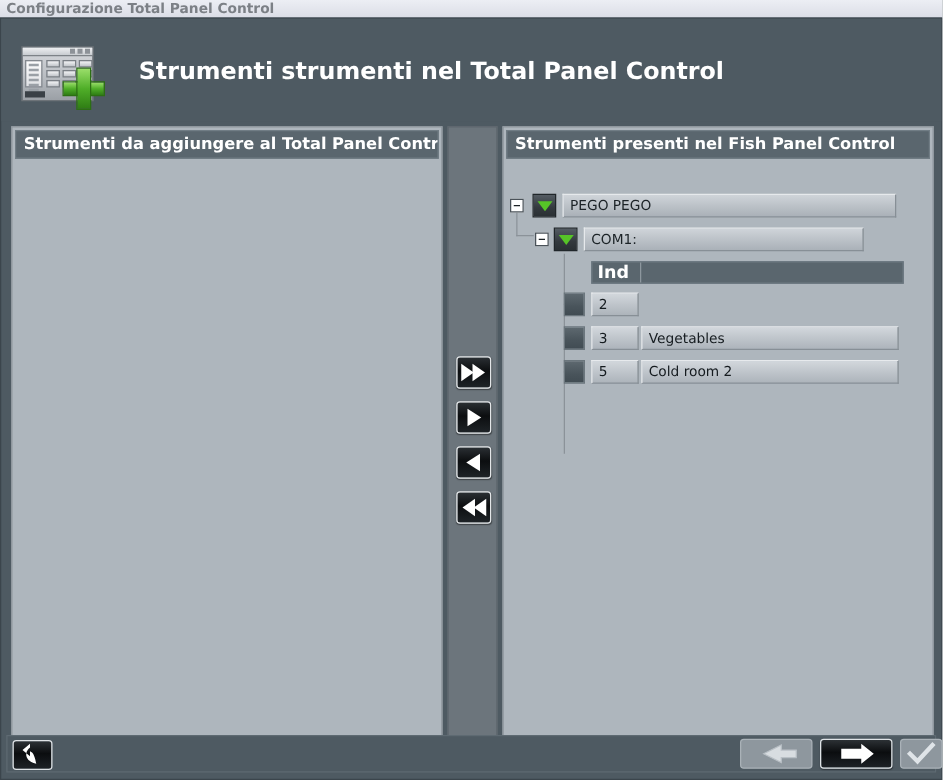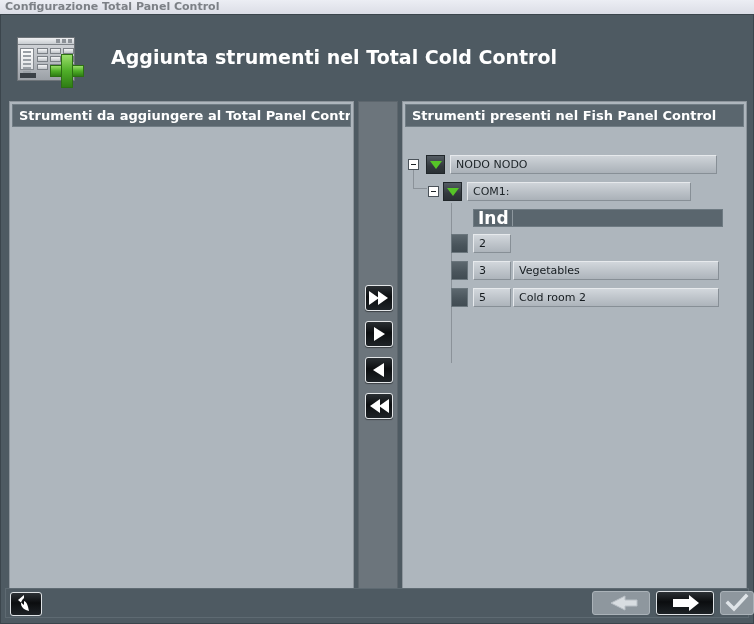--- a/index.html
+++ b/index.html
@@ -252,21 +252,21 @@
     height: 18px;
     background: #5a666e;
     border: 1px solid #6e7a82;
     box-sizing: border-box;
   }
   .grid-head .gh-cell {
     position: absolute;
     top: 0;
     height: 16px;
     color: #ffffff;
-    font-size: 17px;
+    font-size: 14px;
     font-weight: bold;
     line-height: 16px;
     padding-left: 4px;
     white-space: nowrap;
     font-family: "DejaVu Sans", sans-serif;
   }
   .gh-sep {
     position: absolute;
     top: 0; width: 1px; height: 16px;
     background: #8d979e;
@@ -380,21 +380,21 @@
           <div class="hi-cell" style="left:32px;  top:26px;"></div>
           <div class="hi-cell" style="left:45px;  top:26px;"></div>
           <div class="hi-bottom"></div>
         </div>
         <div class="hi-plus">
           <span class="bar-h"></span>
           <span class="bar-v"></span>
         </div>
       </div>
 
-      <div class="header-title">Aggiunta strumenti nel Total Cold Control</div>
+      <div class="header-title">Strumenti strumenti nel Total Panel Control</div>
     </div>
 
     <div class="panel panel-left">
       <div class="panel-head">Strumenti da aggiungere al Total Panel Control</div>
       <div class="panel-body"></div>
     </div>
 
     <div class="transfer-strip">
 
       <div class="xfer-btn" style="top:183px;">
@@ -432,21 +432,21 @@
           <div class="tree-line" style="left:8px;  top:36px; width:1px; height:24px;"></div>
           <div class="tree-line" style="left:8px;  top:59px; width:14px; height:1px;"></div>
           <div class="tree-line" style="left:46px; top:74px; width:1px; height:160px;"></div>
           <div class="tree-line" style="left:46px; top:114px; width:12px; height:1px;"></div>
           <div class="tree-line" style="left:46px; top:141px; width:12px; height:1px;"></div>
           <div class="tree-line" style="left:46px; top:168px; width:12px; height:1px;"></div>
 
           <div class="tree-row" style="left:0; top:26px; width:100%;">
             <div class="expander" style="left:3px; top:4px;"></div>
             <div class="node-btn" style="left:21px; top:0px;"></div>
-            <div class="node-field" style="left:45px; top:0px; width:267px;">NODO NODO</div>
+            <div class="node-field" style="left:45px; top:0px; width:267px;">PEGO PEGO</div>
           </div>
 
           <div class="tree-row" style="left:0; top:53px; width:100%;">
             <div class="expander" style="left:23px; top:4px;"></div>
             <div class="node-btn" style="left:38px; top:0px;"></div>
             <div class="node-field" style="left:62px; top:0px; width:224px;">COM1:</div>
           </div>
 
           <div class="grid-head" style="left:68px; top:80px; width:250px;">
             <div class="gh-cell" style="left:0;  width:38px;">Ind</div>

